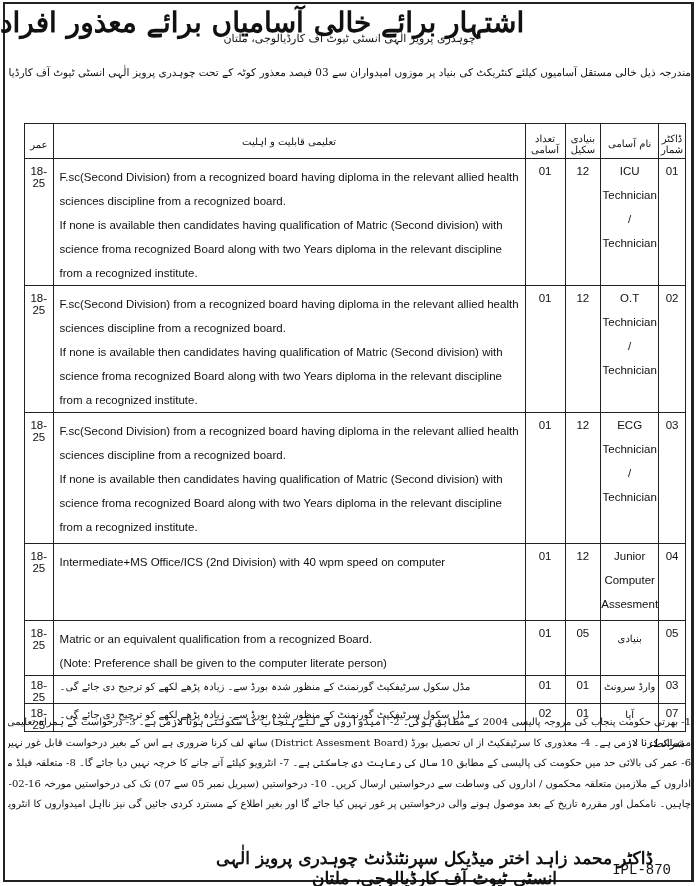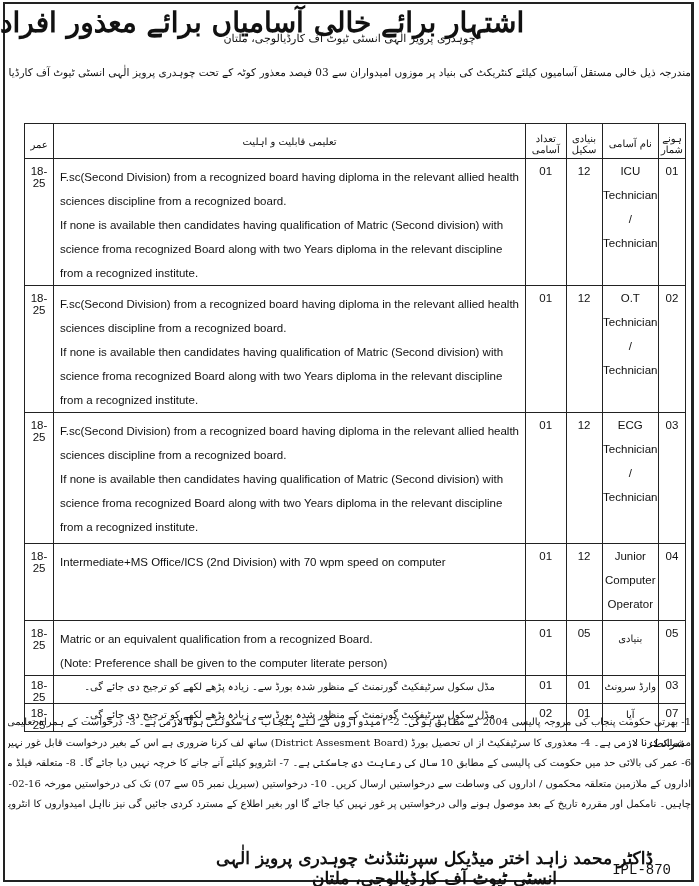--- a/index.html
+++ b/index.html
@@ -39,21 +39,21 @@
   }
   .c-age { width: 36px; text-align: center; padding-top: 6px !important; }
   .c-qual { padding: 6px 6px 0 6px !important; line-height: 24px; }
   .c-posts, .c-scale { text-align: center; padding-top: 6px !important; }
   .c-posts { width: 48px; } .c-scale { width: 43px; }
   .c-name { width: 56px; text-align: center; padding-top: 6px !important; line-height: 24px; }
   .c-sr { width: 29px; text-align: center; padding-top: 6px !important; }
   .qline { display: block; white-space: nowrap; }
   .urdu { font-family: "DejaVu Serif", serif; direction: rtl; font-size: 10px; }
   tr.short td { padding-top: 3px !important; }
-  tr.short .c-qual { text-align: center; padding-top: 3px !important; line-height: 16px; }
+  tr.short .c-qual { text-align: left; padding-top: 3px !important; line-height: 16px; }
   .terms-head {
     position: absolute; right: 14px; top: 697px; font-family: "DejaVu Serif", serif;
     font-size: 11px; direction: rtl; margin-top: 40px;
   }
   .terms {
     position: absolute; left: 8px; right: 8px; top: 712px; direction: rtl;
     font-family: "DejaVu Serif", serif; font-size: 10px; line-height: 20.5px;
   }
   .terms .line { white-space: nowrap; overflow: hidden; text-align: right; }
   .signature {
@@ -78,21 +78,21 @@
 </div>
 
 <table class="jobs">
   <thead>
     <tr>
       <th class="c-age">عمر</th>
       <th>تعلیمی قابلیت و اہلیت</th>
       <th class="c-posts">تعداد آسامی</th>
       <th class="c-scale">بنیادی سکیل</th>
       <th class="c-name" style="padding-top:0">نام آسامی</th>
-      <th class="c-sr" style="padding-top:0">ہونے شمار</th>
+      <th class="c-sr" style="padding-top:0">ڈاکٹر شمار</th>
     </tr>
   </thead>
   <tbody>
     <tr style="height:120px">
       <td class="c-age">18-25</td>
       <td class="c-qual">
         <span class="qline">F.sc(Second Division) from a recognized board having diploma in the relevant allied health</span>
         <span class="qline">sciences discipline from a recognized board.</span>
         <span class="qline">If none is available then candidates having qualification of Matric (Second division) with</span>
         <span class="qline">science froma recognized Board along with two Years diploma in the relevant discipline</span>
@@ -142,28 +142,28 @@
         <span class="qline">ECG</span>
         <span class="qline">Technician</span>
         <span class="qline">/</span>
         <span class="qline">Technician</span>
       </td>
       <td class="c-sr">03</td>
     </tr>
     <tr style="height:77px">
       <td class="c-age">18-25</td>
       <td class="c-qual">
-        <span class="qline">Intermediate+MS Office/ICS (2nd Division) with 70 wpm speed on computer</span>
+        <span class="qline">Intermediate+MS Office/ICS (2nd Division) with 40 wpm speed on computer</span>
       </td>
       <td class="c-posts">01</td>
       <td class="c-scale">12</td>
       <td class="c-name" style="padding-top:0 !important">
         <span class="qline">Junior</span>
         <span class="qline">Computer</span>
-        <span class="qline">Operator</span>
+        <span class="qline">Assesment</span>
       </td>
       <td class="c-sr">04</td>
     </tr>
     <tr style="height:53px">
       <td class="c-age">18-25</td>
       <td class="c-qual">
         <span class="qline">Matric or an equivalent qualification from a recognized Board.</span>
         <span class="qline">(Note: Preference shall be given to the computer literate person)</span>
       </td>
       <td class="c-posts">01</td>

